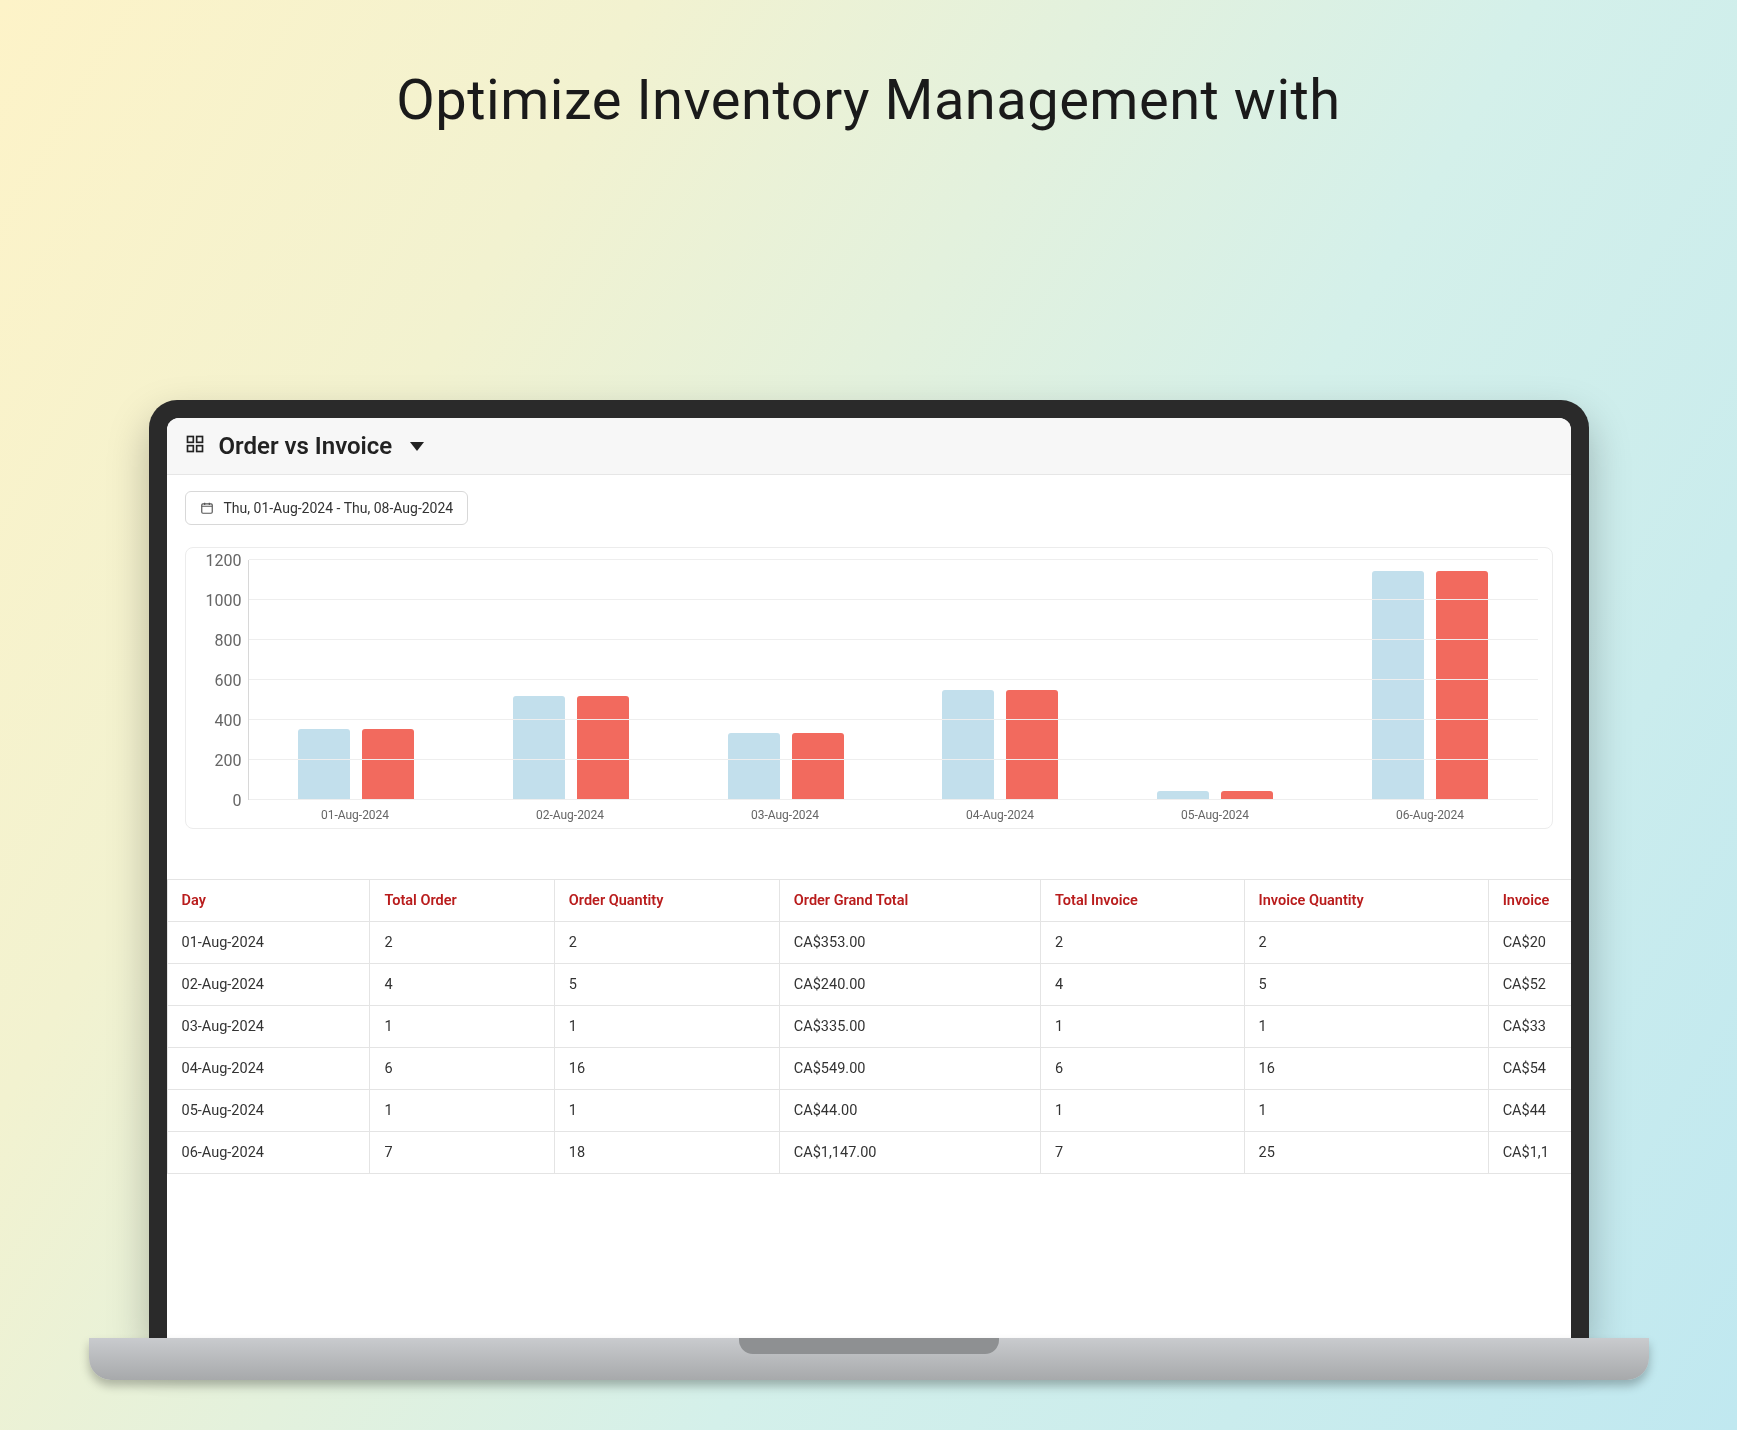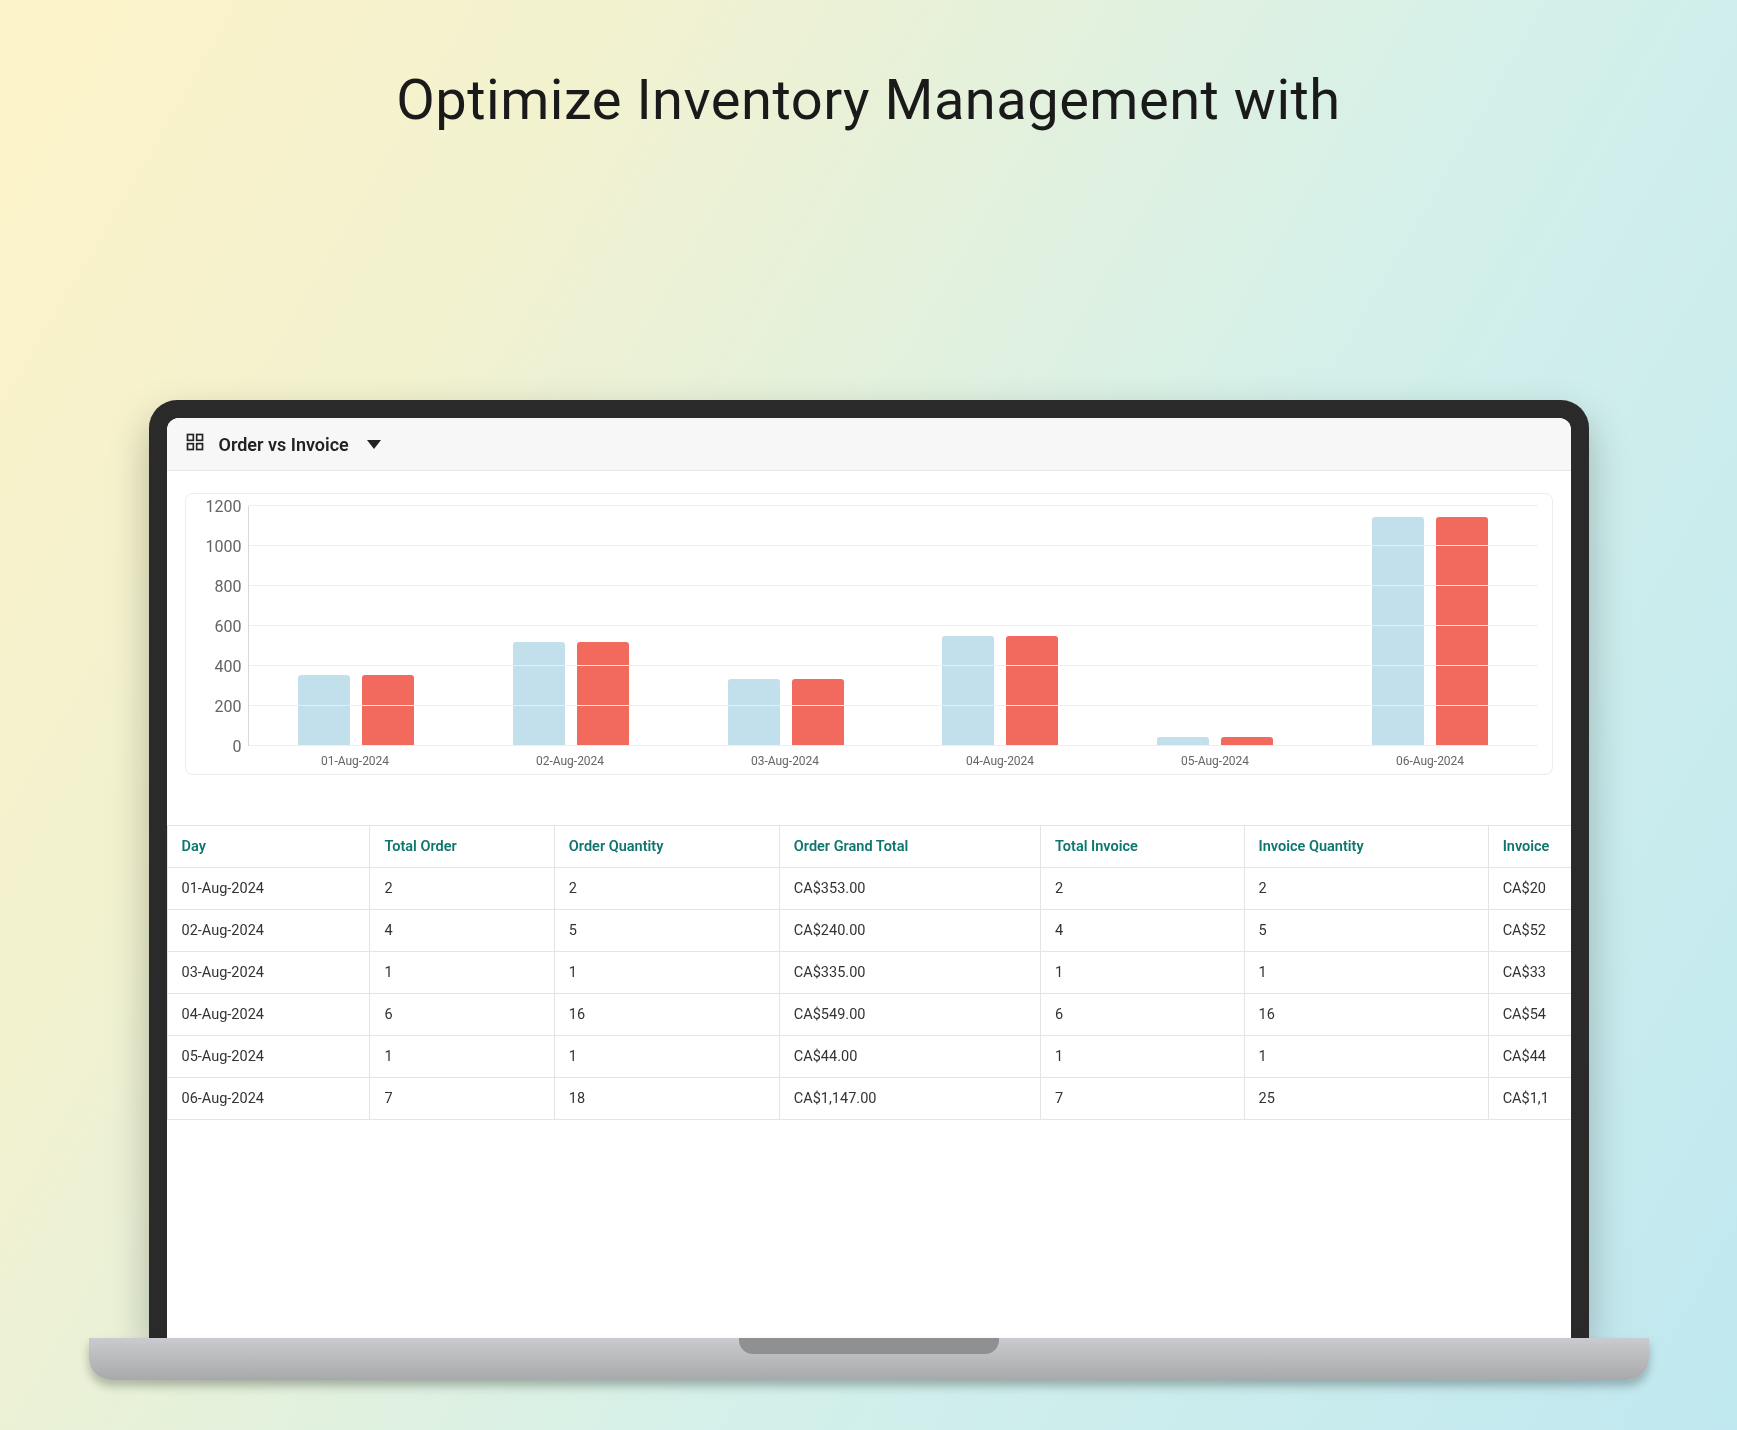--- a/index.html
+++ b/index.html
@@ -75,21 +75,21 @@
   .app-header {
     background: #f7f7f7;
     border-bottom: 1px solid #e6e6e6;
     padding: 14px 18px;
     display: flex;
     align-items: center;
     gap: 14px;
   }
   .grid-icon { width: 20px; height: 20px; color: #222; }
   .report-select {
-    font-size: 18px;
+    font-size: 24px;
     font-weight: 600;
     color: #222;
     display: flex;
     align-items: center;
     gap: 18px;
     cursor: pointer;
   }
   .chevron-down {
     width: 0; height: 0;
     border-left: 7px solid transparent;
@@ -197,21 +197,21 @@
   }
   table.data th, table.data td {
     border: 1px solid #e4e4e4;
     padding: 12px 14px;
     text-align: left;
     white-space: nowrap;
   }
   table.data th {
     background: #fff;
     font-weight: 600;
-    color: #0f766e;
+    color: #b91c1c;
   }
   table.data tr:nth-child(even) td { background: #fff; }
 
 </style>
 </head>
 <body>
 
 <div class="hero">
   <div class="hero-title">Optimize Inventory Management with</div>
 </div>
@@ -228,20 +228,29 @@
             <rect x="3" y="14" width="7" height="7"></rect>
               <rect x="14" y="14" width="7" height="7"></rect>
           </svg>
         </span>
         <div class="report-select">
           <span>Order vs Invoice</span>
           <span class="chevron-down"></span>
         </div>
       </div>
 
+      <div class="daterow">
+        <div class="date-chip">
+          <svg class="cal-icon" viewBox="0 0 24 24" fill="none" stroke="currentColor" stroke-width="2">
+            <rect x="3" y="5" width="18" height="16" rx="2"></rect>
+              <path d="M3 9h18M8 3v4M16 3v4"></path>
+          </svg>
+          <span>Thu, 01-Aug-2024 - Thu, 08-Aug-2024</span>
+        </div>
+      </div>
 
       <div class="chart-wrap">
         <div class="chart-box">
           <div class="chart" id="chart">
             <div class="yaxis" id="yaxis">
                 <div class="ytick" style="bottom: 0px;">0</div>
                 <div class="ytick" style="bottom: 40px;">200</div>
                 <div class="ytick" style="bottom: 80px;">400</div>
                 <div class="ytick" style="bottom: 120px;">600</div>
                 <div class="ytick" style="bottom: 160px;">800</div>

